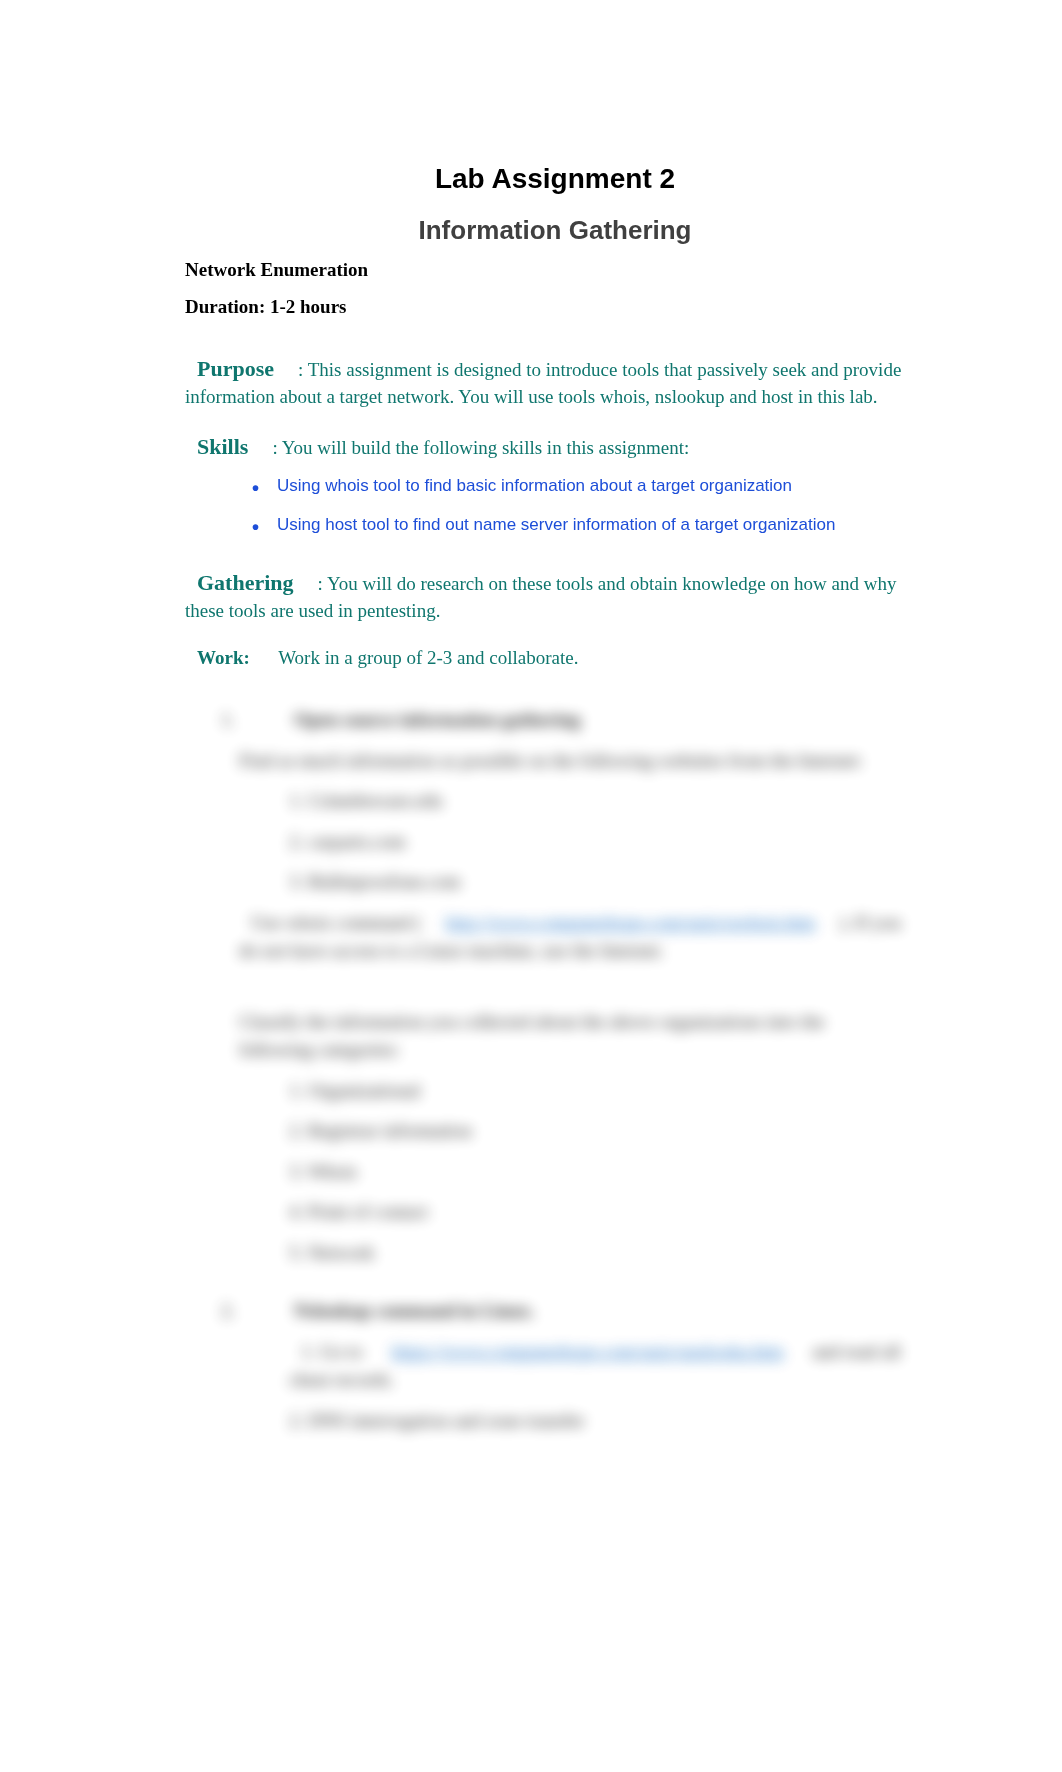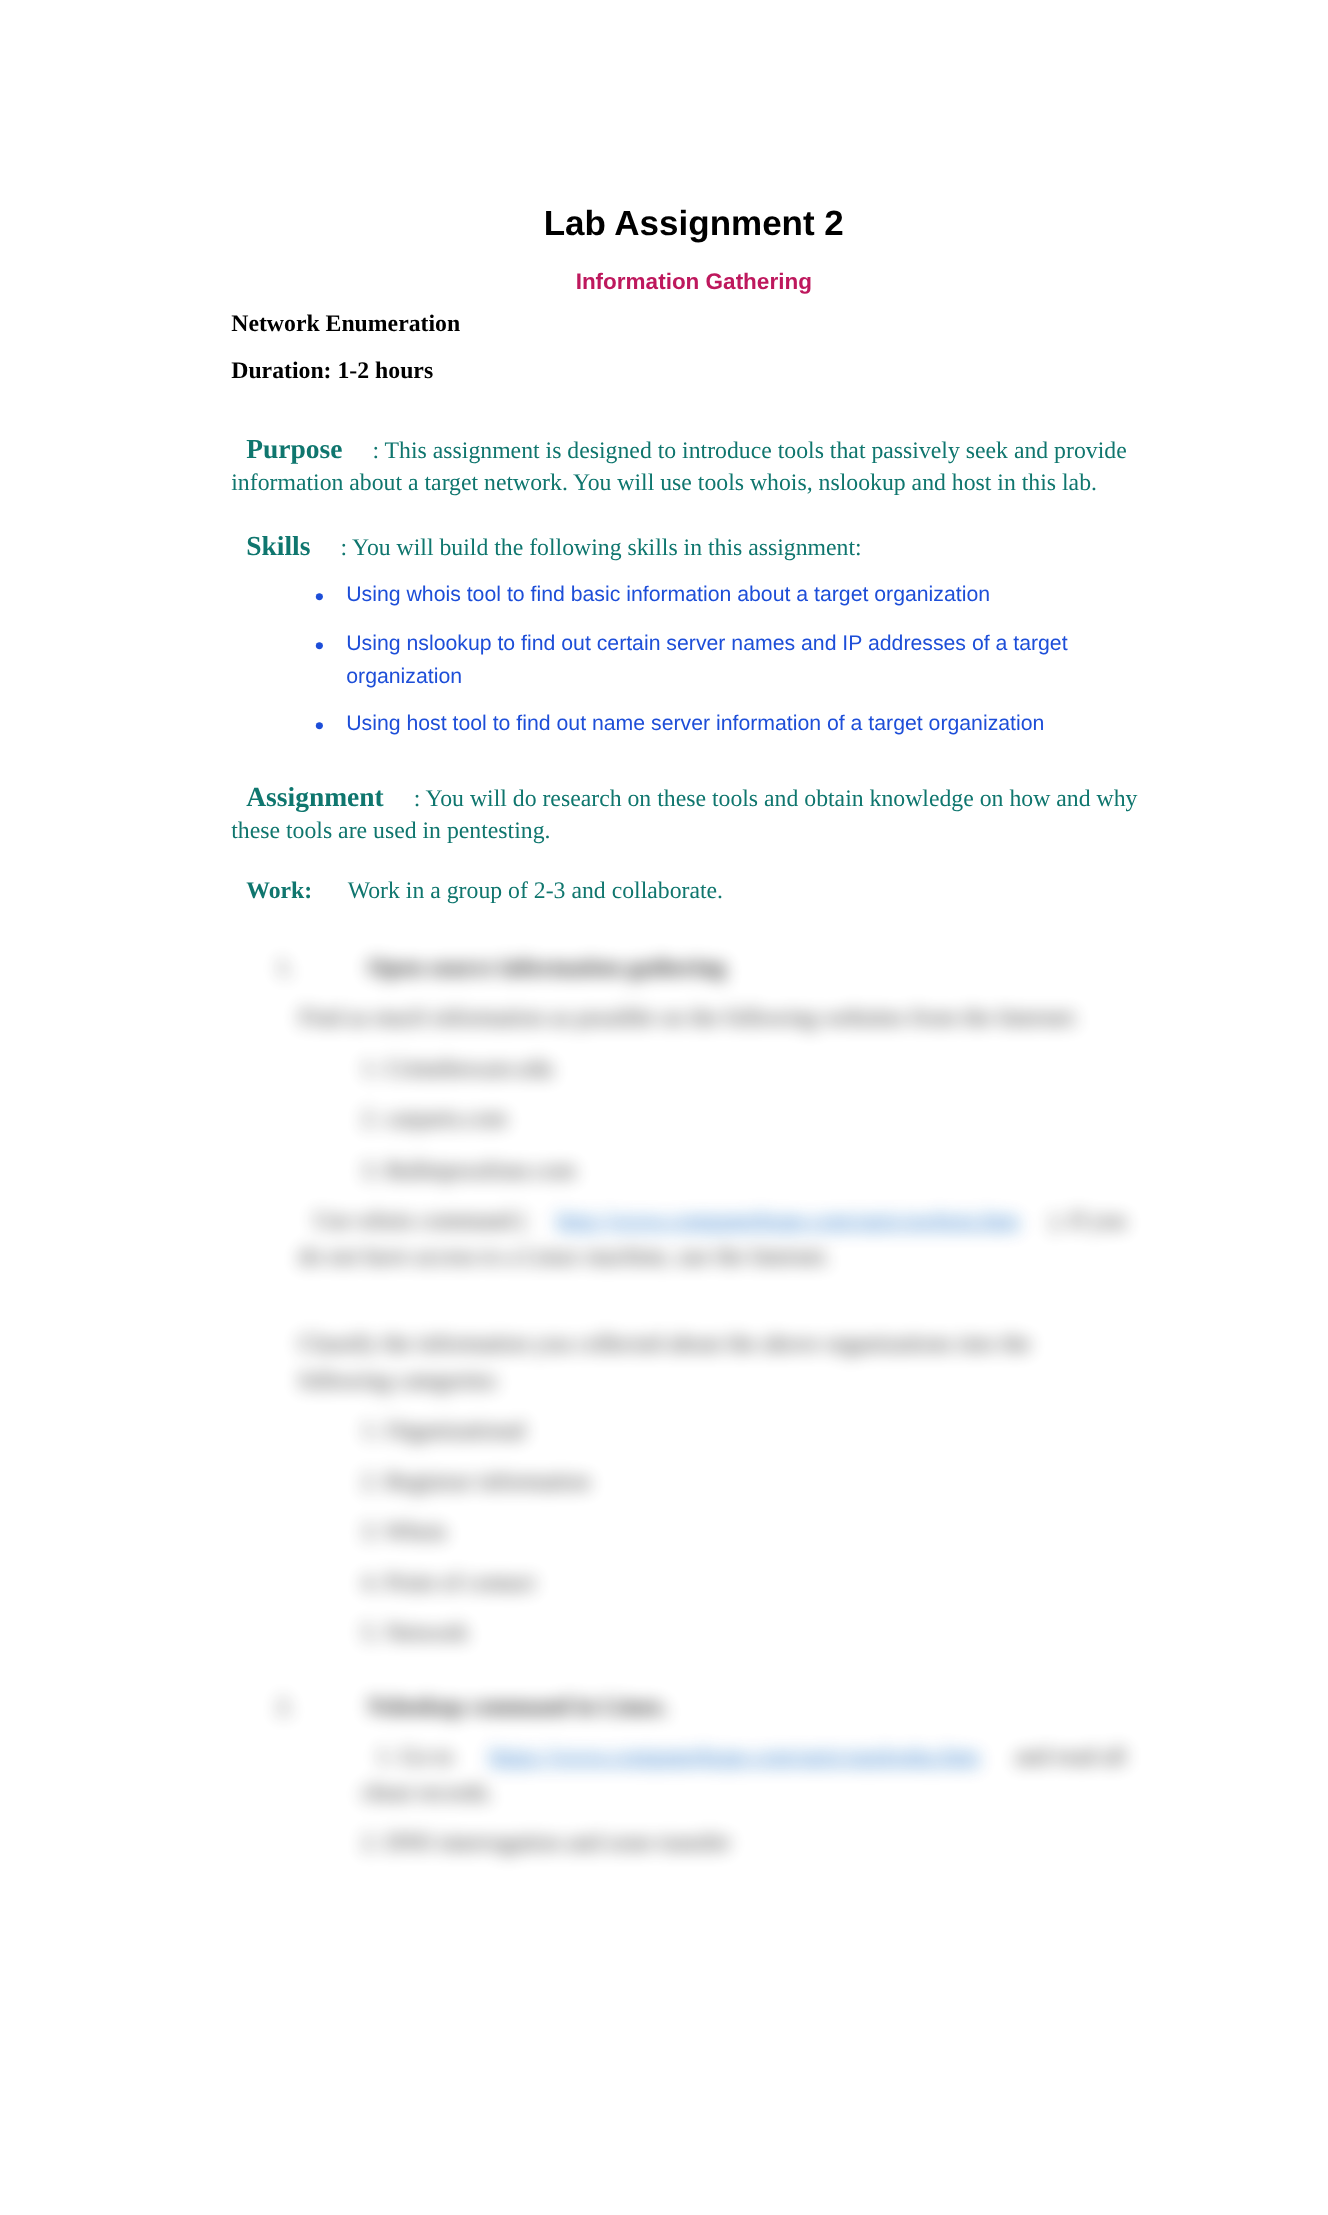--- a/index.html
+++ b/index.html
@@ -21,23 +21,23 @@
       font-family: Verdana, Geneva, sans-serif;
       font-weight: bold;
       font-size: 28px;
       text-align: center;
       color: #000;
       margin-bottom: 20px;
     }
     .title2 {
       font-family: Verdana, Geneva, sans-serif;
       font-weight: bold;
-      font-size: 18px;
+      font-size: 26px;
       text-align: center;
-      color: #be185d;
+      color: #404040;
       margin-bottom: 10px;
     }
     .subtitle {
       font-family: Georgia, 'Times New Roman', serif;
       font-weight: bold;
       font-size: 19px;
       text-align: left;
       color: #000;
       line-height: 1.3;
       margin-bottom: 35px;
@@ -135,28 +135,27 @@
       <span class="label-big">Purpose</span><span>: This assignment is designed to introduce tools that passively seek and provide information about a target network. You will use tools whois, nslookup and host in this lab.</span>
     </p>
   </div>
 
   <div class="section">
     <p class="para">
       <span class="label-big">Skills</span><span>: You will build the following skills in this assignment:</span>
     </p>
     <ul class="skills-list">
       <li>Using whois tool to find basic information about a target organization</li>
-      <li>Using nslookup to find out certain server names and IP addresses of a target organization</li>
       <li>Using host tool to find out name server information of a target organization</li>
     </ul>
   </div>
 
   <div class="section" style="margin-top:30px;">
     <p class="para">
-      <span class="label-big">Assignment</span><span>: You will do research on these tools and obtain knowledge on how and why these tools are used in pentesting.</span>
+      <span class="label-big">Gathering</span><span>: You will do research on these tools and obtain knowledge on how and why these tools are used in pentesting.</span>
     </p>
   </div>
 
   <div class="section">
     <p class="para">
       <span class="label-small">Work:</span><span> Work in a group of 2-3 and collaborate.</span>
     </p>
   </div>
 
 

